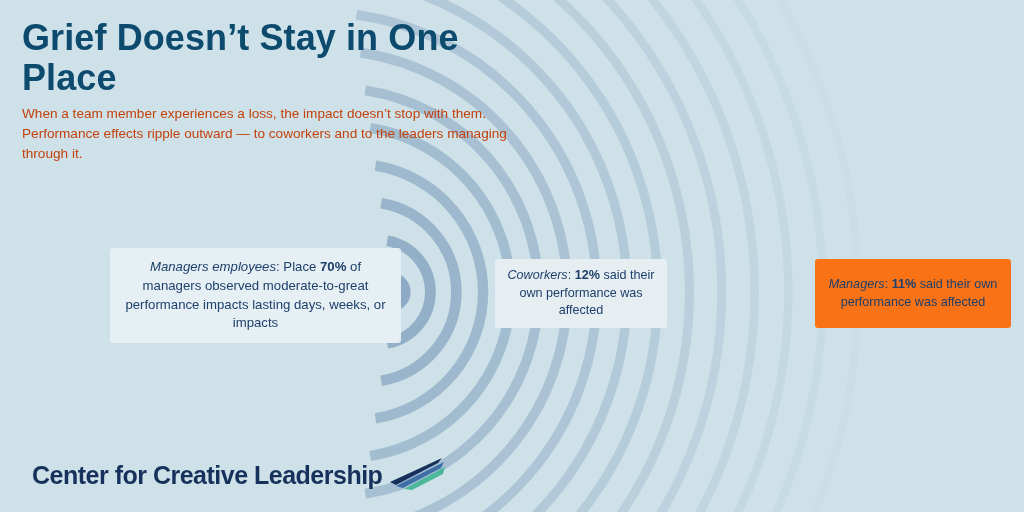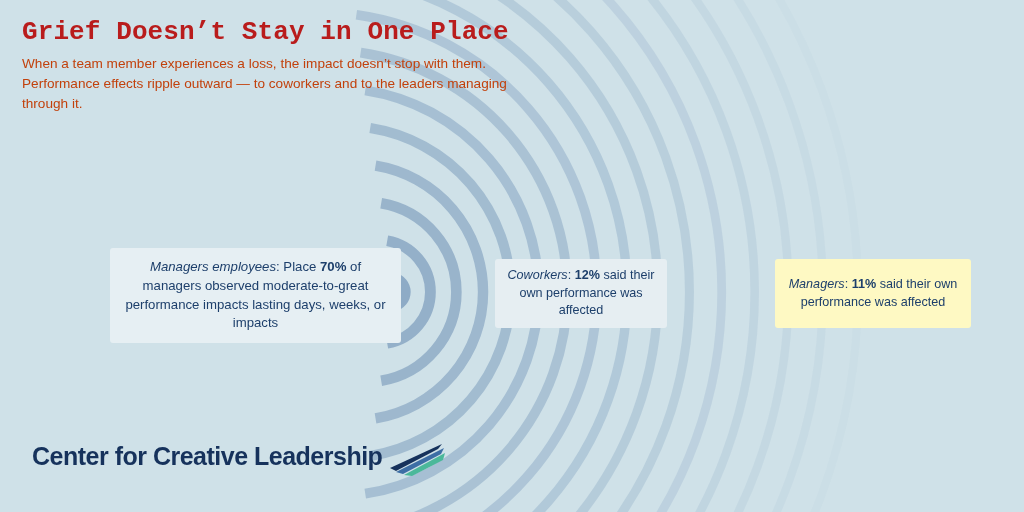--- a/index.html
+++ b/index.html
@@ -25,24 +25,24 @@
   }
 
   
   #header {
     position: absolute;
     left: 22px;
     top: 18px;
     width: 500px;
   }
   #title {
-    font-family: Liberation Mono, monospace;
-    font-size: 26px;
+    font-family: Liberation Sans, sans-serif;
+    font-size: 36px;
     font-weight: 700;
-    color: #b91c1c;
+    color: #0c4a6e;
     letter-spacing: 0.1px;
     margin: 0 0 7px 0;
     line-height: 1.1;
   }
   #subtitle {
     font-family: "Liberation Sans", sans-serif;
     font-size: 13.6px;
     font-weight: 400;
     color: #c2410c;
     line-height: 1.48;
@@ -73,34 +73,34 @@
     font-size: 13.2px;
     background: #e6eff3;
   }
   #callout-coworkers {
     left: 495px; top: 259px;
     width: 172px; height: 69px;
     font-size: 12.6px;
     background: #e6eef2;
   }
   #callout-managers {
-    left: 775px; top: 259px;
+    left: 815px; top: 259px;
     width: 196px; height: 69px;
     font-size: 12.6px;
-    background: #fef9c3;
+    background: #f97316;
     text-align: center;
   }
 
   
   #logo {
     position: absolute;
     left: 32px;
-    top: 442px;
+    top: 456px;
     display: flex;
-    align-items: flex-start;
+    align-items: flex-end;
   }
   #logo-wordmark {
     font-family: "Liberation Sans", sans-serif;
     font-size: 25px;
     font-weight: 700;
     color: #16325c;
     letter-spacing: -0.5px;
     white-space: nowrap;
   }
   #logo-mark { margin-left: 6px; display: block; }

